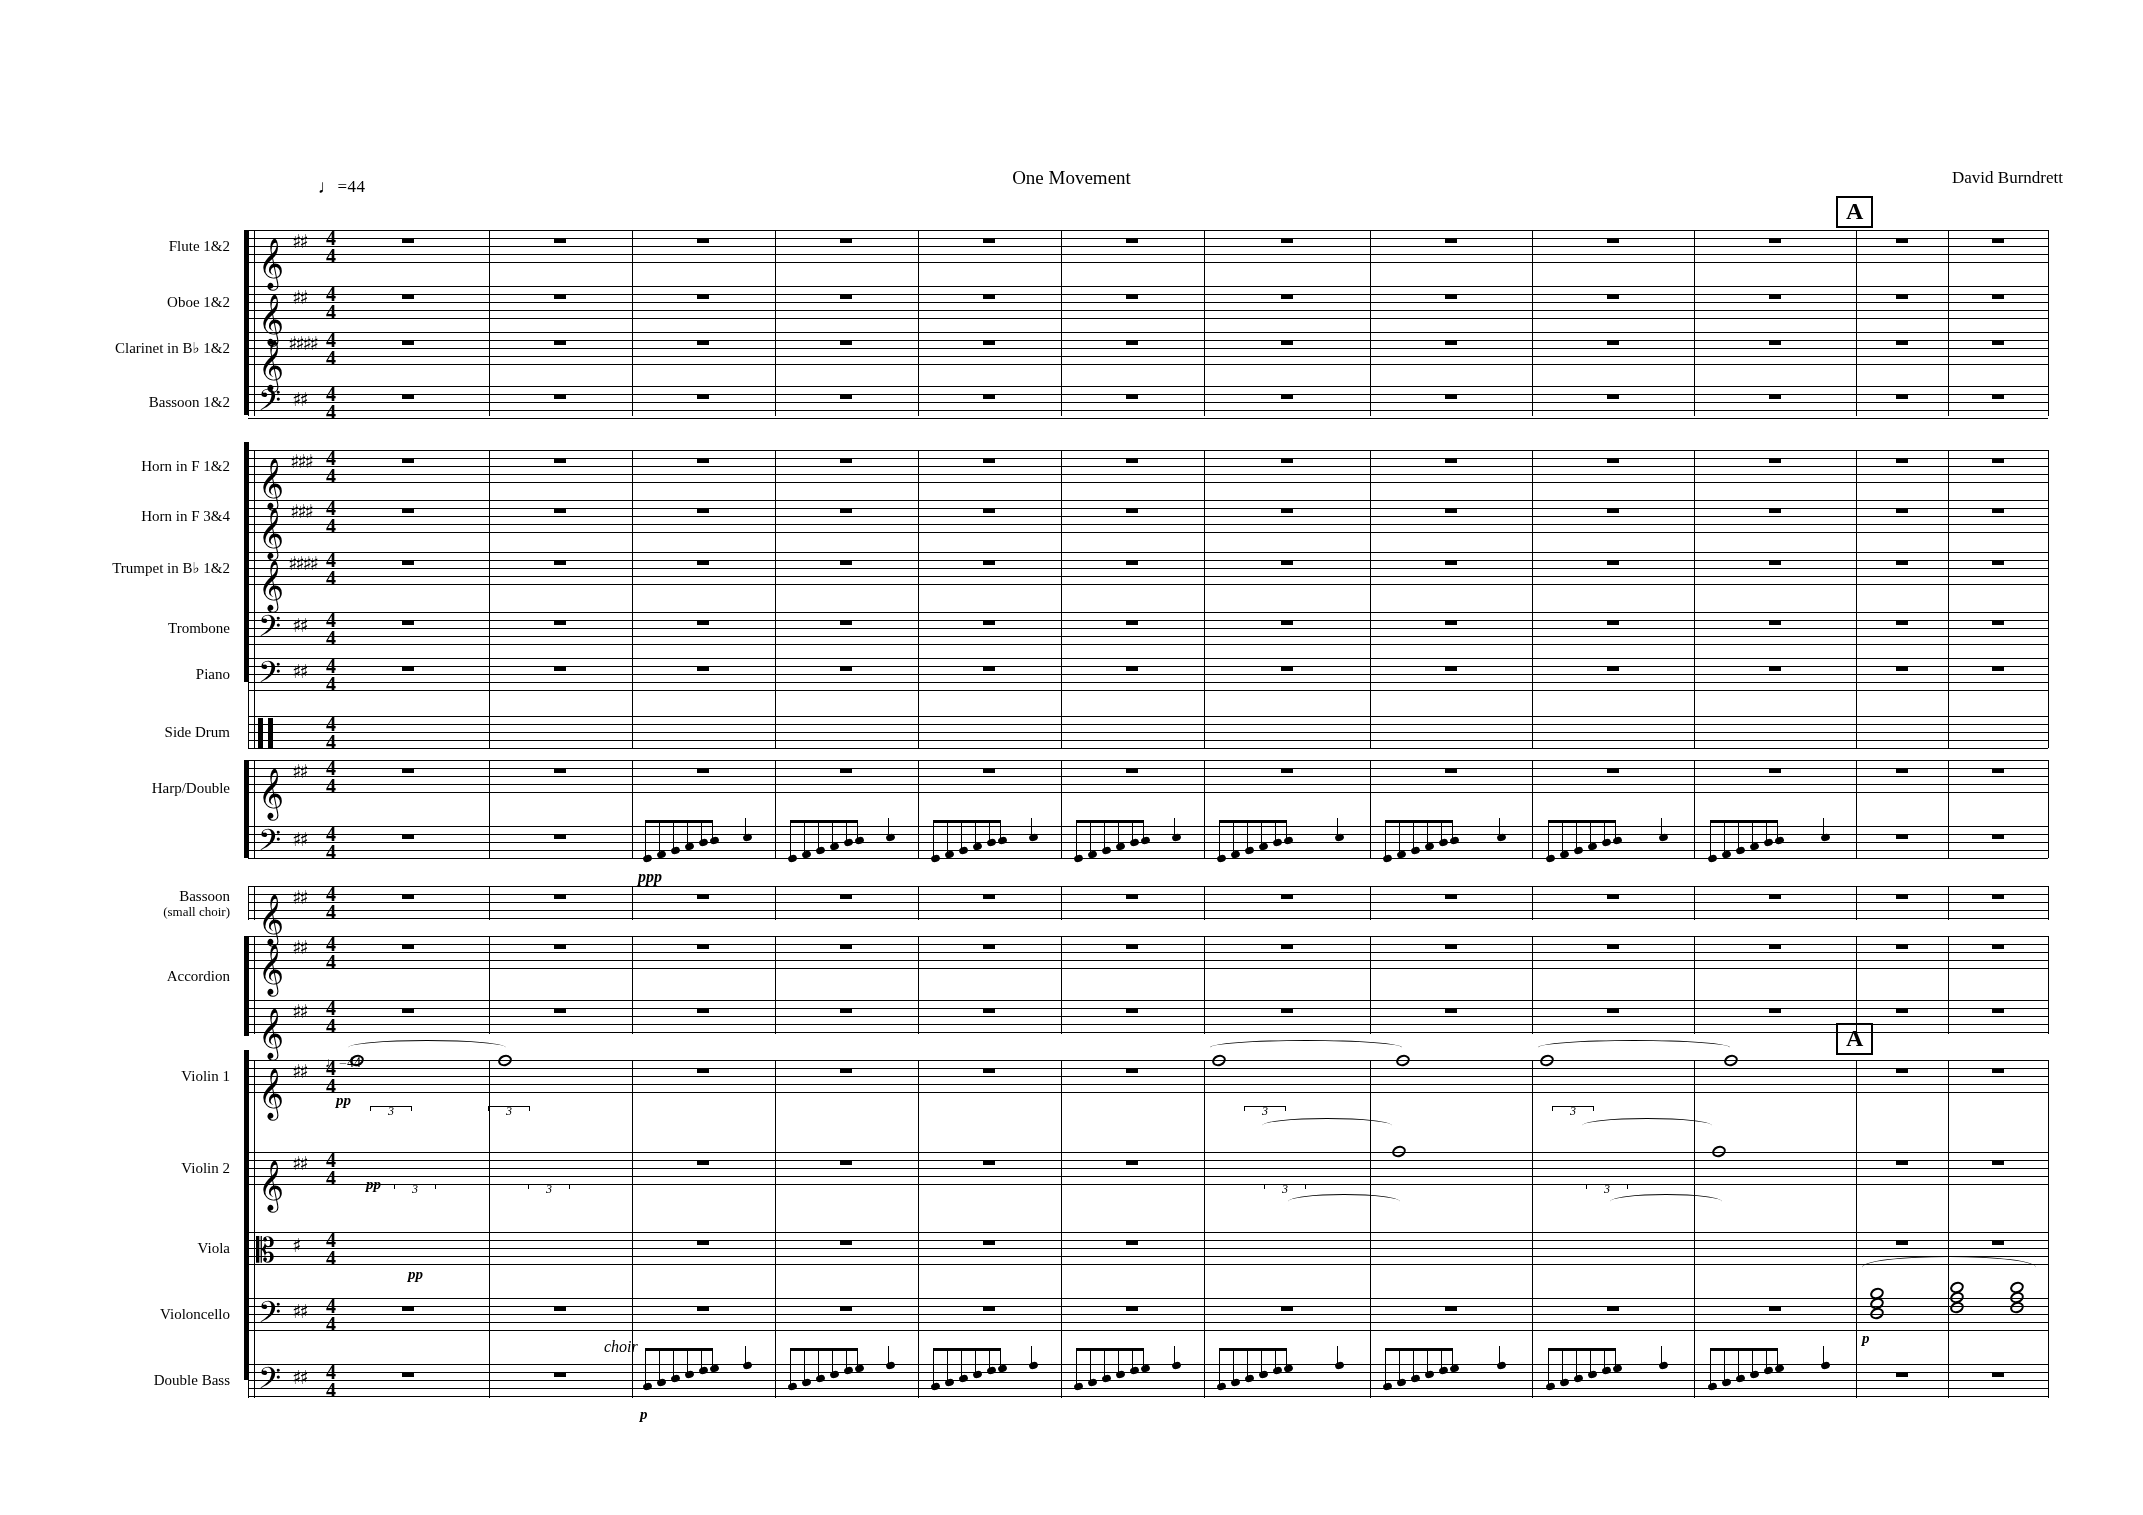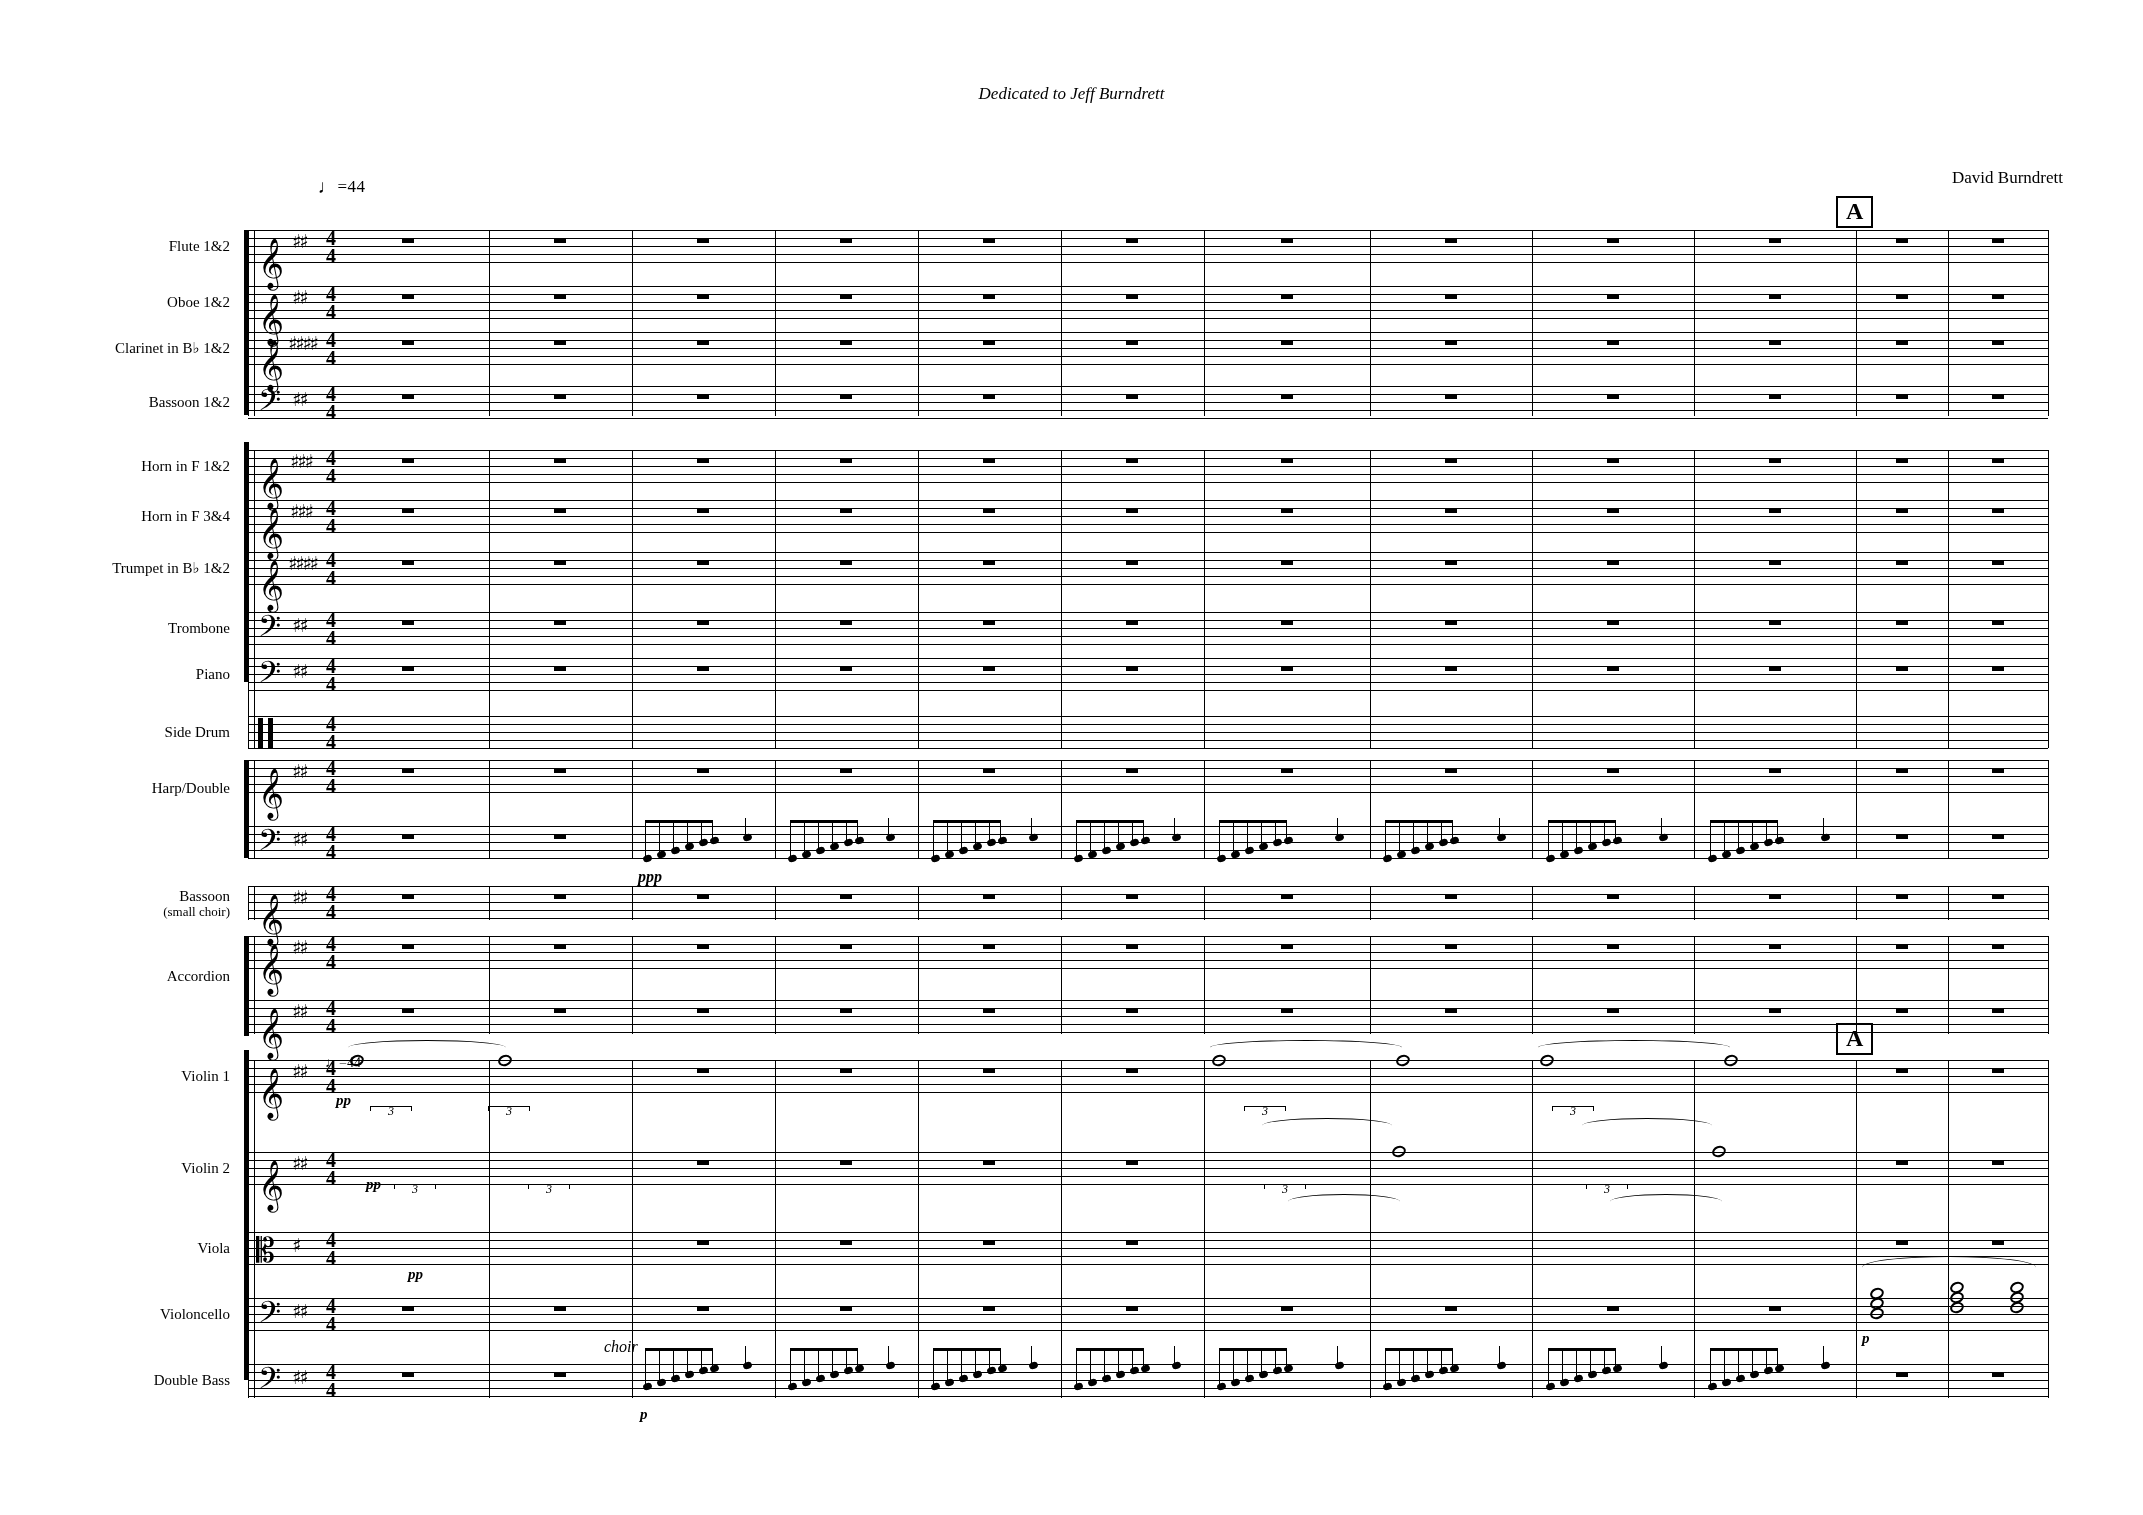--- a/index.html
+++ b/index.html
@@ -227,21 +227,21 @@
     position: absolute;
     font-size: 16px;
     font-style: italic;
   }
 </style>
 </head>
 <body>
 
 <div class="page">
 
-  <div class="dedication">Dedicated to Jeff Burndrett</div>
+  <div class="subtitle">One Movement</div>
   <div class="composer">David Burndrett</div>
   <div class="tempo-mark">
     <span class="noteglyph">♩</span><span>=44</span>
   </div>
 
   <div class="rehearsal" style="top:196px; left:1836px;">A</div>
   <div class="rehearsal" style="top:1023px; left:1836px;">A</div>
 
   <div class="sysbrace" style="top:230px; left:244px; height:185px;"></div>
 

